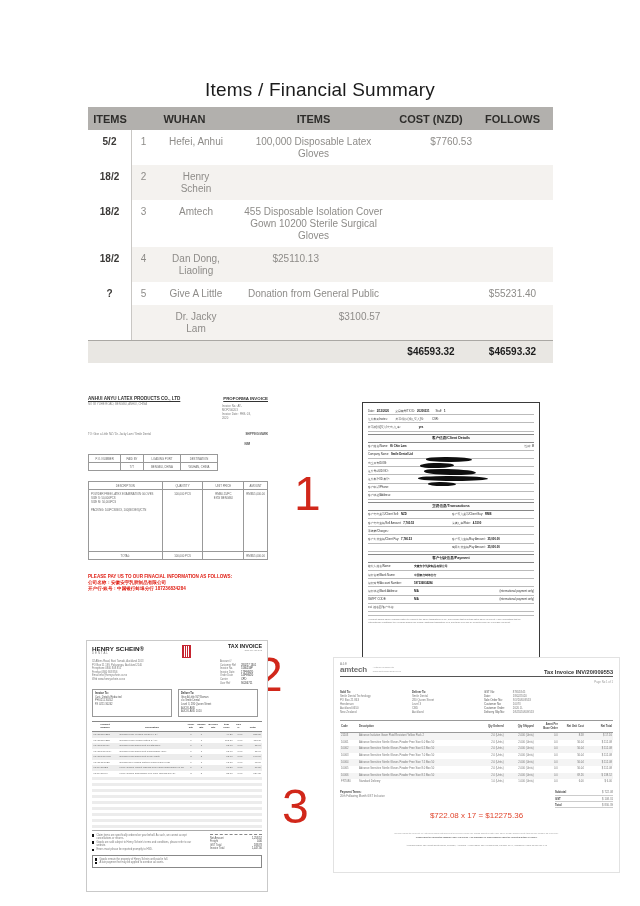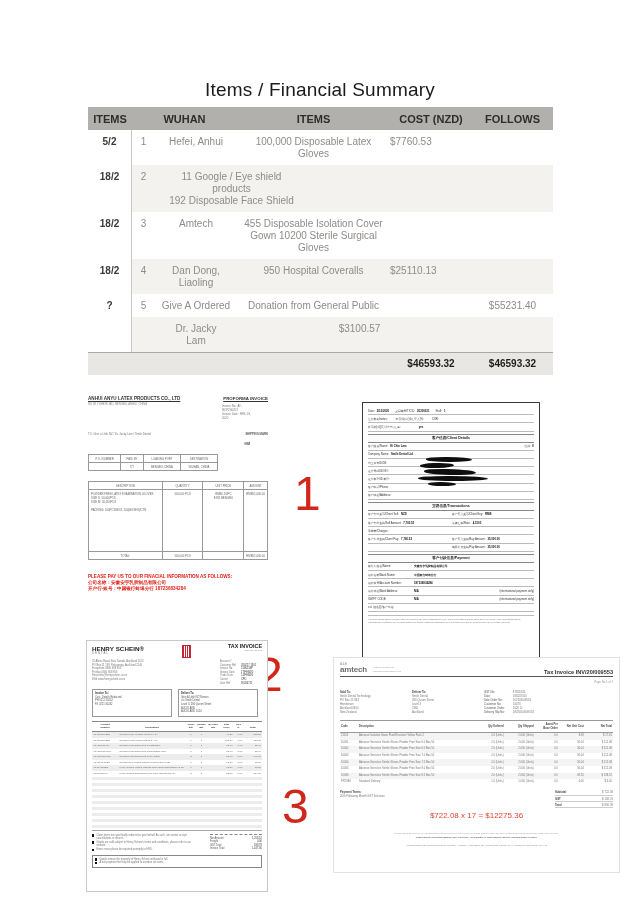--- a/index.html
+++ b/index.html
@@ -13,21 +13,21 @@
 .sum-header{display:flex;background:#b2b0ad;color:#2e2d2b;font-weight:bold;font-size:11px;height:23px;align-items:center}
 .h-date{width:44px;text-align:center}.h-from{width:105px;text-align:center}
 .h-items{width:153px;text-align:center}.h-cost{width:82px;text-align:center}.h-don{width:81px;text-align:center}
 .sum-row{display:flex}
 .c-date{width:44px;border-right:1px solid #c9c7c4;font-weight:bold;color:#3c3a38;text-align:center;padding-top:6px;background:#fff}
 .c-rest{flex:1;display:flex;color:#8e8c89;padding:6px 0 5px}
 .sum-row:nth-child(even) .c-rest{background:#f4f2ef}
 .c-num{width:23px;text-align:center}
 .c-from{width:82px;text-align:center;white-space:pre-line}
 .c-items{width:153px;text-align:center;white-space:pre-line}
-.c-cost{width:82px;text-align:left}
+.c-cost{width:82px;text-align:right}
 .c-don{width:81px;text-align:center}
 .sum-total{display:flex;background:#e9e7e3;border-top:1px solid #aaa8a4;height:23px;align-items:center;font-weight:bold;color:#1d1d1d}
 .t-sp1{width:302px}.t-cost{width:82px;text-align:center}.t-don{width:81px;text-align:center}
 
 .rednum{position:absolute;color:#d1271a;font-size:48px;font-weight:500;line-height:48px}
 #num1{left:294px;top:470px}#num2{left:256px;top:651px}#num3{left:282px;top:783px}
 
 .inv1{position:absolute;left:88px;top:396px;width:180px;height:244px;font-size:3px;line-height:4px;color:#555}
 .a-head{display:flex;justify-content:space-between}
 .a-co{font-size:4.6px;font-weight:bold;color:#333;text-decoration:underline;line-height:5.4px}
@@ -144,53 +144,51 @@
         <div class="c-items">100,000 Disposable Latex
 Gloves</div>
         <div class="c-cost">$7760.53</div>
         <div class="c-don"></div>
       </div>
     </div>
       <div class="sum-row">
       <div class="c-date">18/2</div>
       <div class="c-rest">
         <div class="c-num">2</div>
-        <div class="c-items">11 Google / Eye shield
-products
-192 Disposable Face Shield</div>
+        <div class="c-from">Henry
+Schein</div>
         <div class="c-don"></div>
       </div>
     </div>
       <div class="sum-row">
       <div class="c-date">18/2</div>
       <div class="c-rest">
         <div class="c-num">3</div>
         <div class="c-from">Amtech</div>
         <div class="c-items">455 Disposable Isolation Cover
 Gown 10200 Sterile Surgical
 Gloves</div>
         <div class="c-don"></div>
       </div>
     </div>
       <div class="sum-row">
       <div class="c-date">18/2</div>
       <div class="c-rest">
         <div class="c-num">4</div>
         <div class="c-from">Dan Dong,
 Liaoling</div>
-        <div class="c-items">950 Hospital Coveralls</div>
         <div class="c-cost">$25110.13</div>
         <div class="c-don"></div>
       </div>
     </div>
       <div class="sum-row">
       <div class="c-date">?</div>
       <div class="c-rest">
         <div class="c-num">5</div>
-        <div class="c-from">Give A Ordered</div>
+        <div class="c-from">Give A Little</div>
         <div class="c-items">Donation from General Public</div>
         <div class="c-cost"></div>
         <div class="c-don">$55231.40</div>
       </div>
     </div>
       <div class="sum-row">
       <div class="c-date"></div>
       <div class="c-rest">
         <div class="c-num"></div>
         <div class="c-from">Dr. Jacky

